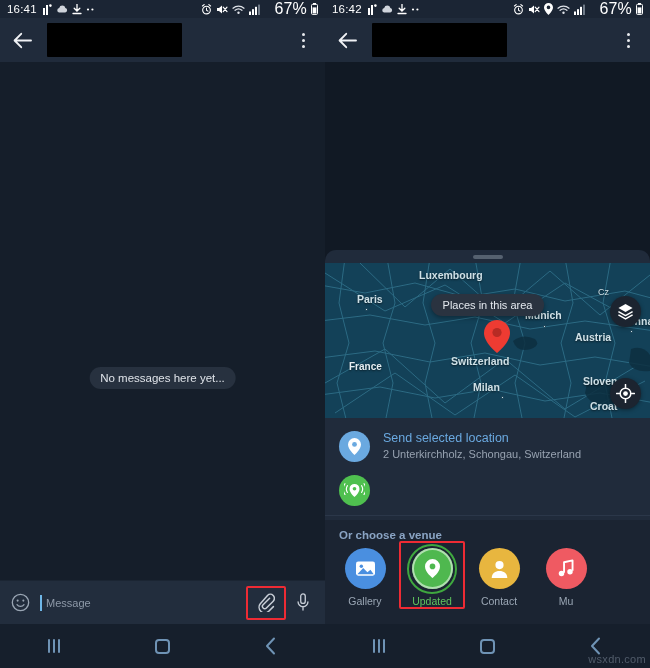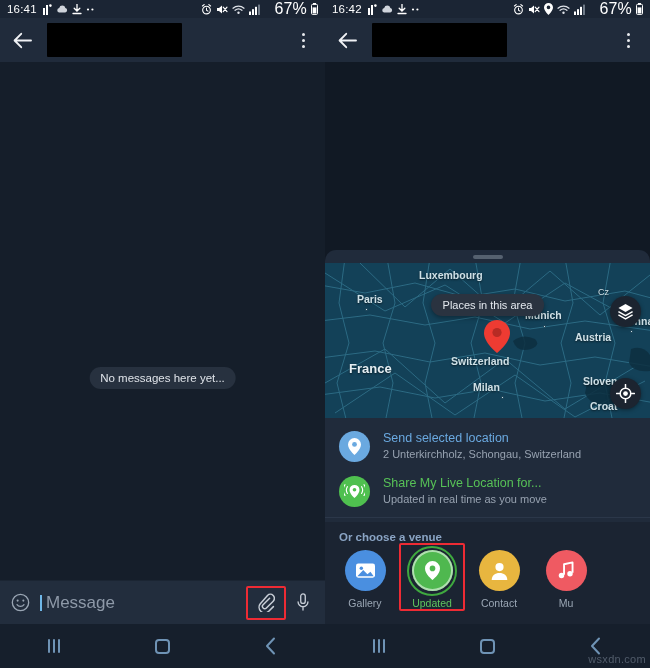--- a/index.html
+++ b/index.html
@@ -54,21 +54,21 @@
 
   
   .composer {
     position: absolute; left: 0; right: 0; bottom: 44px;
     height: 44px; background: #222d3d;
     display: flex; align-items: center; padding: 0 9px;
     border-top: 1px solid #1b2533;
   }
   .composer .emoji { width: 22px; height: 22px; display:flex; align-items:center; justify-content:center; }
   .composer .msg-field {
-    flex: 1; margin-left: 9px; color: #8e99a8; font-size: 17px;
+    flex: 1; margin-left: 9px; color: #8e99a8; font-size: 11px;
     display: flex; align-items: center;
   }
   .caret { display:inline-block; width: 2px; height: 16px; background:#6fb7e8; margin-right: 4px; }
   .composer .attach-hl {
     position: relative; width: 40px; height: 34px;
     border: 2.5px solid #ee2b34; border-radius: 2px;
     display: flex; align-items: center; justify-content: center; cursor: pointer;
   }
   .composer .mic { width: 26px; height: 30px; display:flex; align-items:center; justify-content:center; margin-left: 4px; }
 
@@ -92,21 +92,21 @@
     background: #202b3b; border-radius: 11px 11px 0 0; overflow: hidden;
     display: flex; flex-direction: column;
   }
   .sheet-handle-row { height: 13px; display: flex; align-items: center; justify-content: center; }
   .sheet-handle { width: 30px; height: 4px; border-radius: 2px; background: #55616f; }
 
   
   .map { position: relative; height: 155px; background: #134158; overflow: hidden; }
   .map svg.roads { position:absolute; inset:0; width:100%; height:100%; }
   .map-label { position: absolute; color: #cfe0e6; font-size: 9px; white-space: nowrap; text-shadow: 0 1px 2px rgba(0,0,0,.55); }
-  .map-label.big { font-size: 13px; font-weight: 700; color: #e5eef2; }
+  .map-label.big { font-size: 10px; font-weight: 700; color: #e5eef2; }
   .map-label.mid { font-size: 10.5px; font-weight: 600; }
   .map-dot { position: absolute; width: 3px; height: 3px; border-radius: 50%; background: #cfe0e6; border: 1px solid #123a4e; }
   .map-pill {
     position: absolute; left: 50%; transform: translateX(-50%); top: 31px;
     background: #2a3340; color: #e3e8ee; font-size: 11px;
     padding: 5px 12px; border-radius: 13px; white-space: nowrap;
     box-shadow: 0 2px 5px rgba(0,0,0,.35);
   }
   .map-pin { position: absolute; left: 159px; top: 57px; }
   .map-fab {
@@ -492,24 +492,20 @@
           <div class="loc-ico green">
             <span class="ico">
               <svg width="21" height="17" viewBox="0 0 22 17">
                   <path d="M11 1.6a5.2 5.2 0 0 0-5.2 5.2c0 3.9 5.2 8.4 5.2 8.4s5.2-4.5 5.2-8.4A5.2 5.2 0 0 0 11 1.6z" fill="#fff"></path>
                   <circle cx="11" cy="6.7" r="1.9" fill="#4fc04f"></circle>
                   <path d="M3.6 3.4a6.6 6.6 0 0 0 0 7.2M1 1.4a10 10 0 0 0 0 11.2" stroke="#fff" stroke-width="1.2" fill="none" stroke-linecap="round"></path>
                   <path d="M18.4 3.4a6.6 6.6 0 0 1 0 7.2M21 1.4a10 10 0 0 1 0 11.2" stroke="#fff" stroke-width="1.2" fill="none" stroke-linecap="round"></path>
                 </svg>
             </span>
           </div>
-          <div class="loc-txt">
-            <div class="loc-title green">Share My Live Location for...</div>
-            <div class="loc-sub">Updated in real time as you move</div>
-          </div>
         </div>
 
         <div class="divider"></div>
       </div>
 
       <div class="venue">
         <div class="venue-title">Or choose a venue</div>
         <div class="venue-items">
 
           <div class="venue-item">

